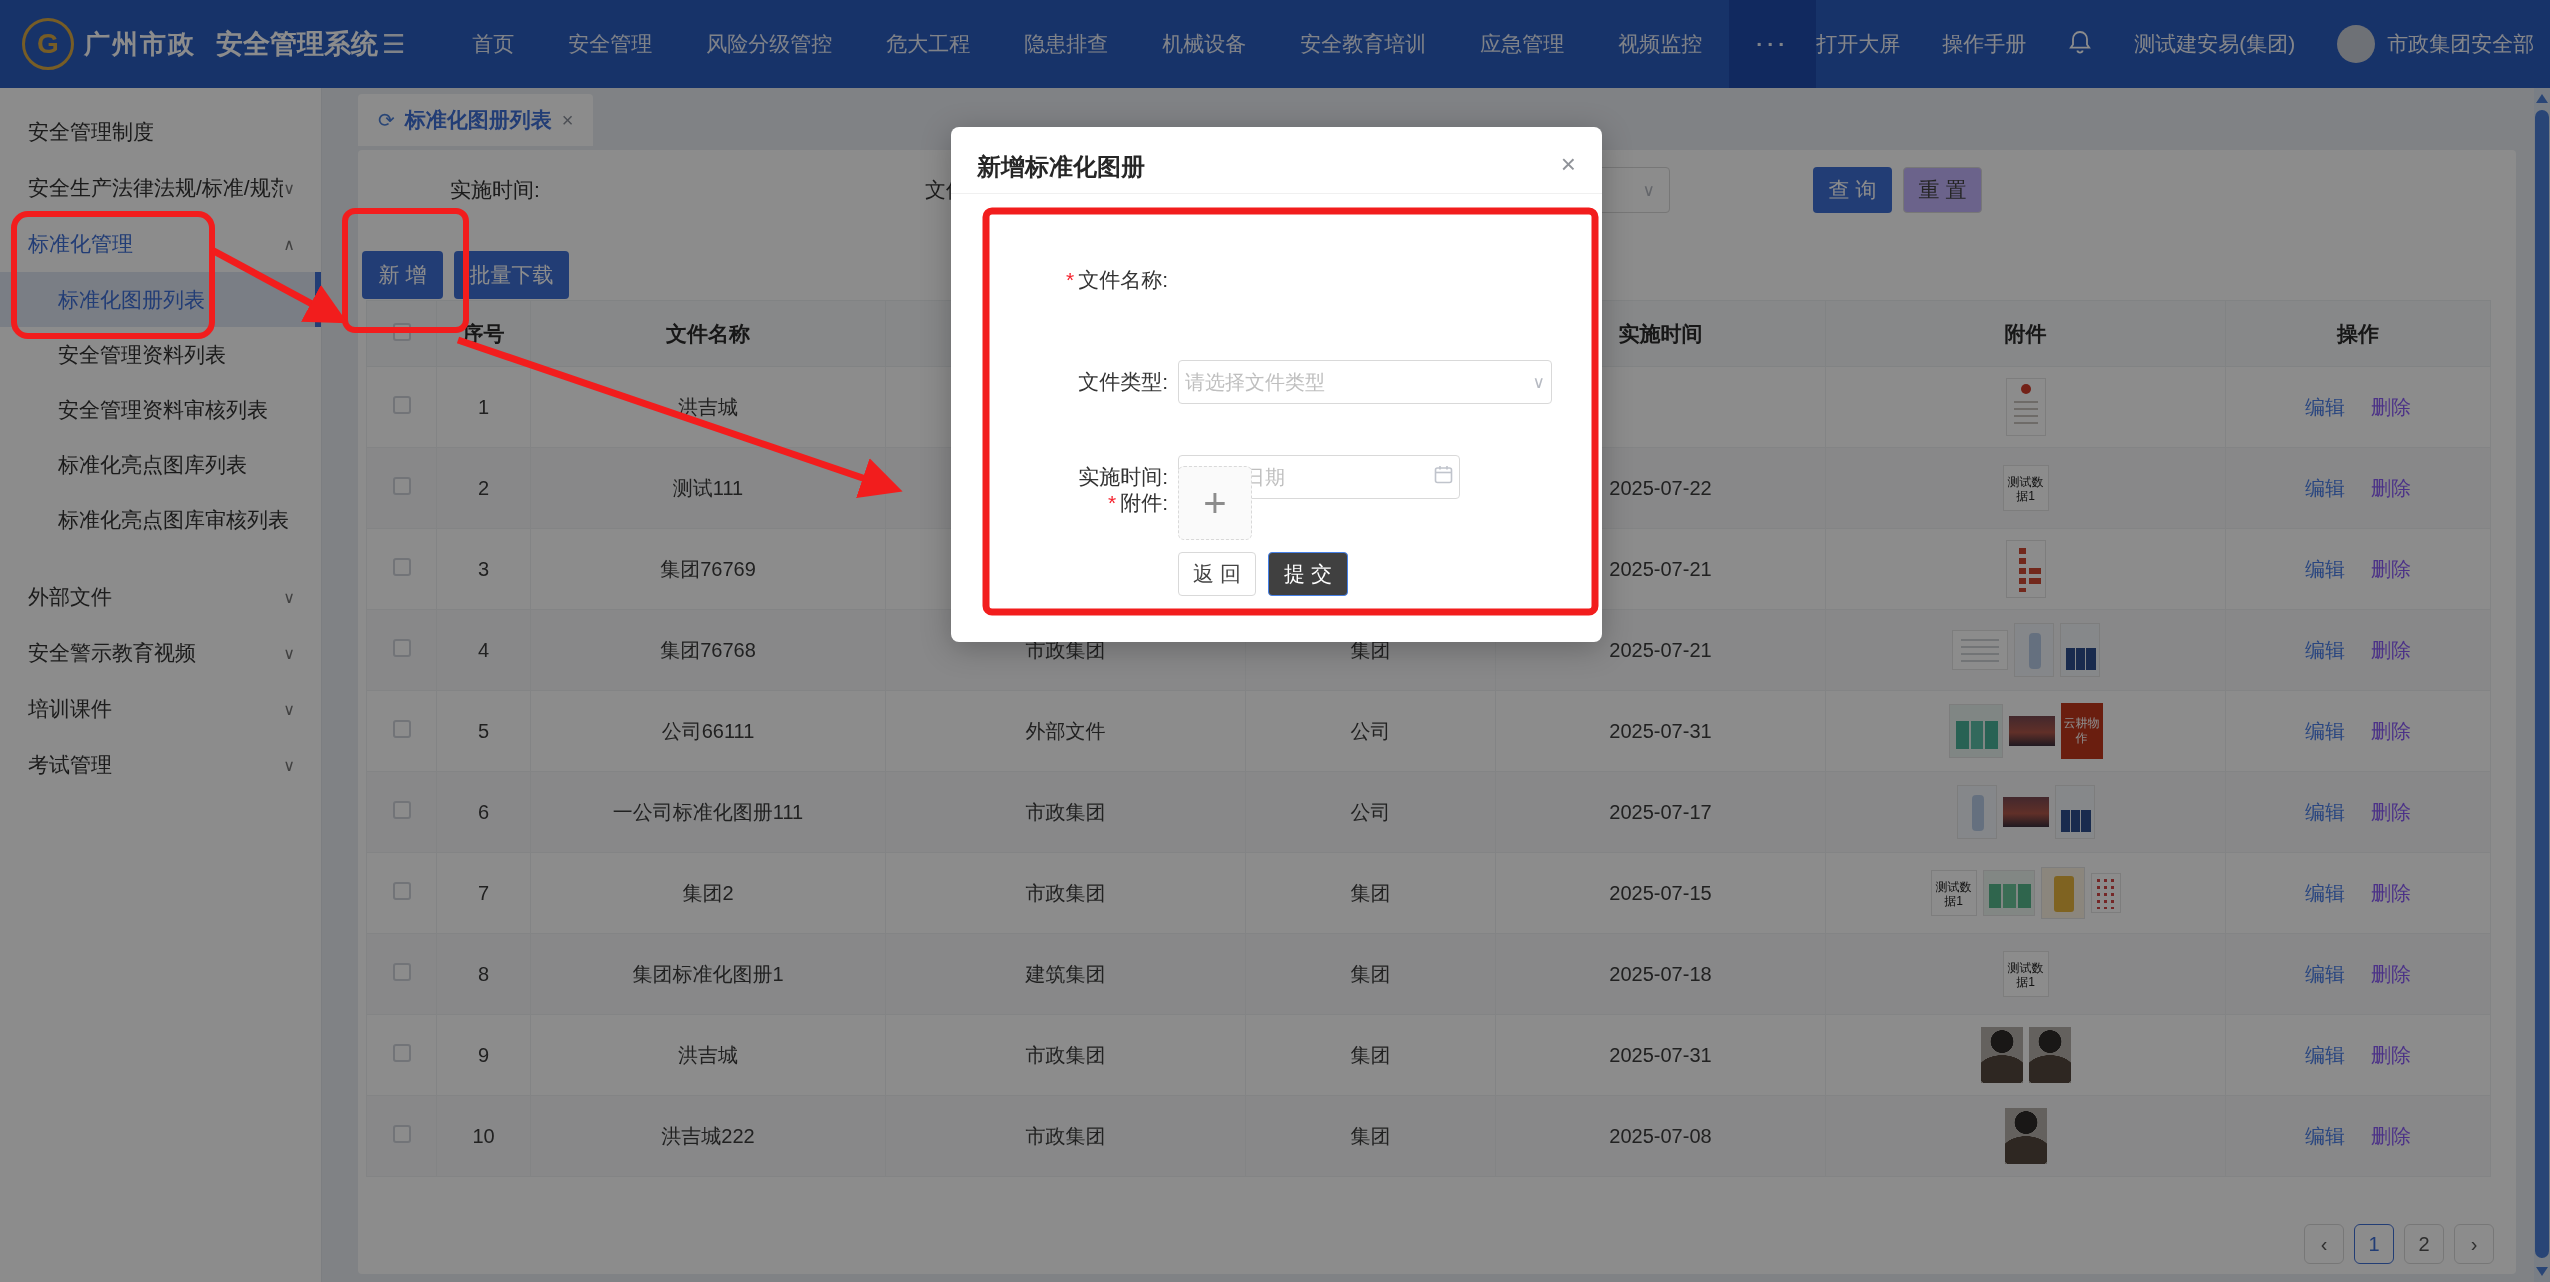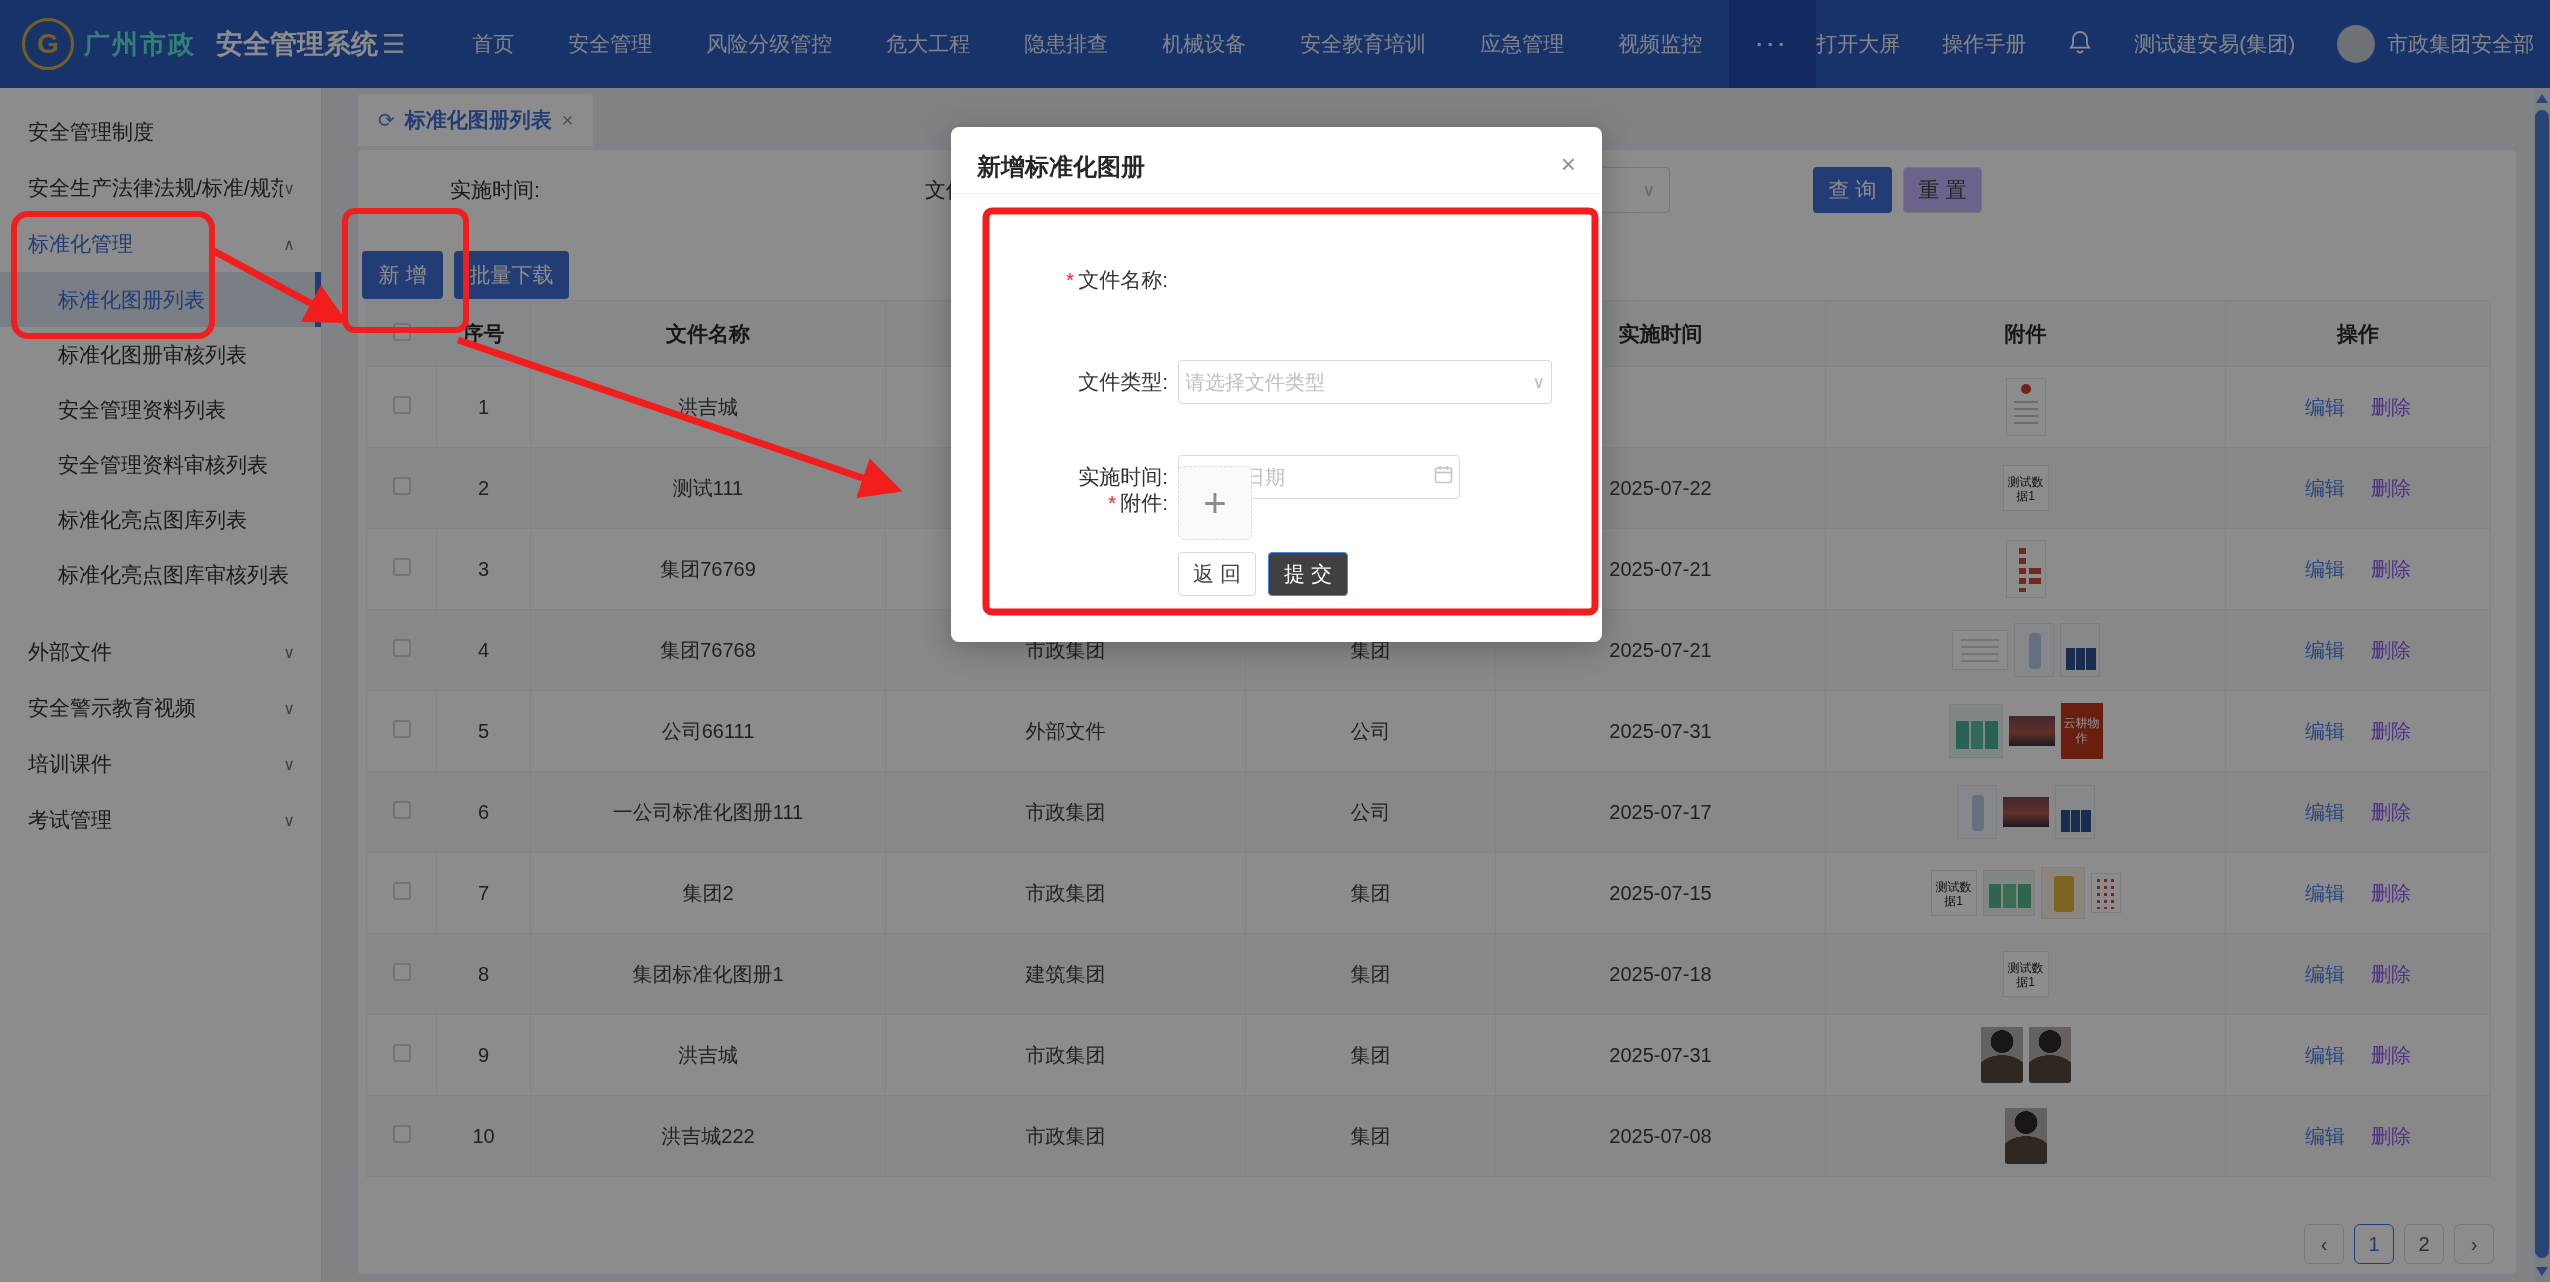--- a/index.html
+++ b/index.html
@@ -7,21 +7,21 @@
     font-family:"Liberation Sans","DejaVu Sans",sans-serif; }
   #app { position:relative; width:2550px; height:1282px; background:#e9edf2; overflow:hidden; }
 
   
   .topbar { position:absolute; left:0; top:0; width:2550px; height:88px; background:#2a5dc0;
     display:flex; align-items:center; color:#fff; z-index:5; }
   .logo-wrap { width:322px; height:88px; display:flex; align-items:center; gap:10px; padding-left:22px; flex:0 0 auto; }
   .logo-badge { width:52px; height:52px; border-radius:50%; border:3px solid #d9a945; position:relative; flex:0 0 auto; }
   .logo-badge::after { content:"G"; position:absolute; inset:0; display:flex; align-items:center; justify-content:center;
     color:#d9a945; font-size:28px; font-weight:bold; }
-  .logo-cn { color:#5eead4; font-size:26px; font-weight:bold; letter-spacing:2px; white-space:nowrap; }
+  .logo-cn { color:#ffffff; font-size:26px; font-weight:bold; letter-spacing:2px; white-space:nowrap; }
   .logo-div { width:2px; height:28px; background:rgba(255,255,255,.85); }
   .app-title { color:#fff; font-size:27px; font-weight:bold; white-space:nowrap; }
   .collapse-btn { margin-left:60px; font-size:26px; color:#e8edf8; cursor:pointer; }
   .topnav { display:flex; align-items:center; height:88px; margin-left:40px; }
   .nav-item { padding:0 27px; height:88px; display:flex; align-items:center; font-size:21px; color:#e8edf8; cursor:pointer; white-space:nowrap; }
   .nav-item.active { background:#1f4cae; letter-spacing:4px; font-weight:bold; }
   .topbar-right { margin-left:auto; display:flex; align-items:center; gap:42px; padding-right:36px; }
   .topbar-right .txt { font-size:21px; color:#f0f3fa; white-space:nowrap; cursor:pointer; }
   .user-chip { display:flex; align-items:center; gap:12px; }
   .avatar { width:38px; height:38px; border-radius:50%; background:#c9ced8; }
@@ -194,23 +194,20 @@
           <span class="chev">∨</span>
         </div>
         <div class="side-item open">
           <span class="lbl">标准化管理</span>
           <span class="chev">∧</span>
         </div>
         <div class="side-item child active">
           <span class="lbl">标准化图册列表</span>
         </div>
         <div class="side-item child">
-          <span class="lbl">标准化图册审核列表</span>
-        </div>
-        <div class="side-item child">
           <span class="lbl">安全管理资料列表</span>
         </div>
         <div class="side-item child">
           <span class="lbl">安全管理资料审核列表</span>
         </div>
         <div class="side-item child">
           <span class="lbl">标准化亮点图库列表</span>
         </div>
         <div class="side-item child">
           <span class="lbl">标准化亮点图库审核列表</span>

